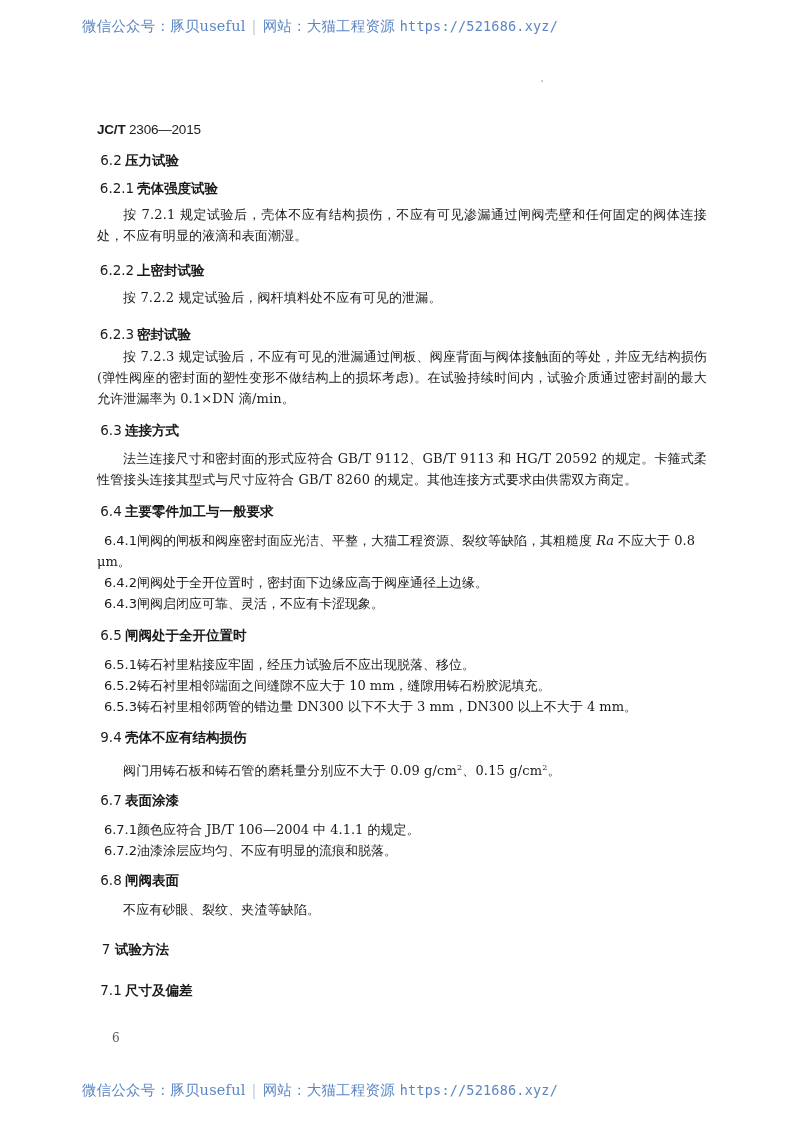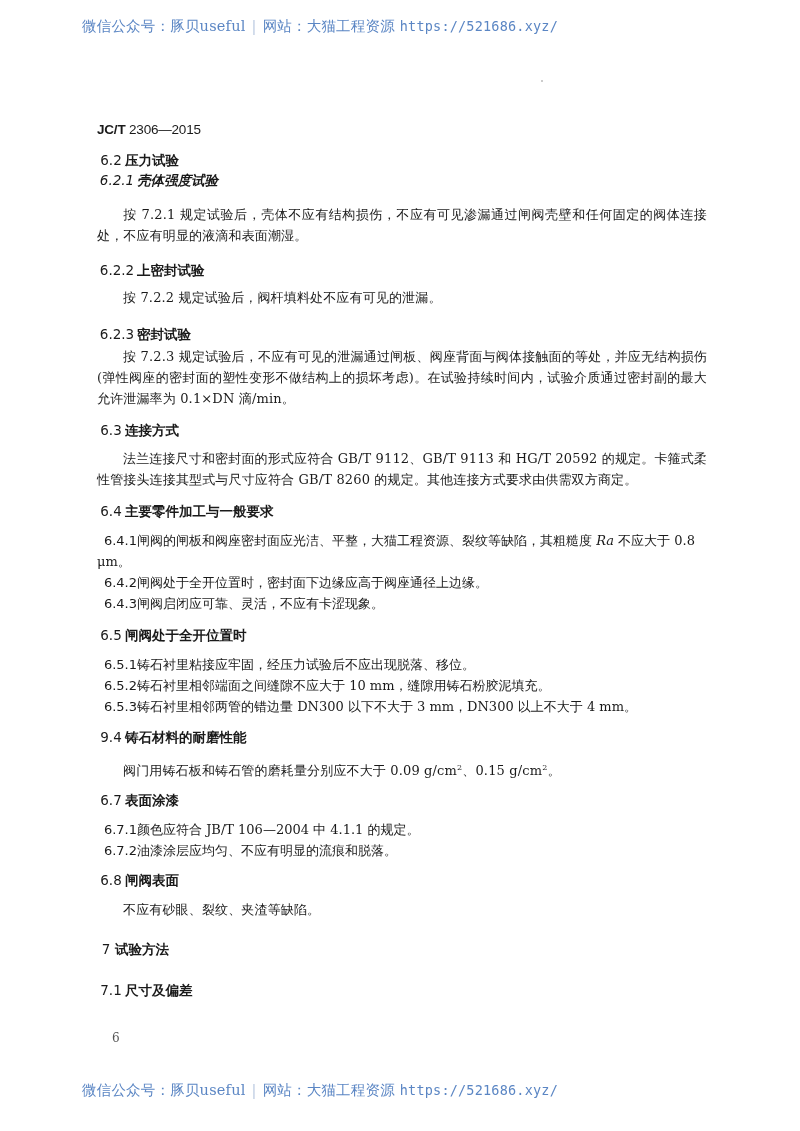--- a/index.html
+++ b/index.html
@@ -130,21 +130,21 @@
 
   <div class="std-code">
     <span>JC/T</span>
     <span class="num">2306—2015</span>
   </div>
 
   <div class="h h2" style="top:152px;">
     <span class="no">6.2</span><span>压力试验</span>
   </div>
 
-  <div class="h h3" style="top:172px;font-style:italic;">
+  <div class="h h3" style="top:180px;">
     <span class="no">6.2.1</span><span>壳体强度试验</span>
   </div>
   <div class="p" style="top:204px;">
     <span class="indent"></span><span>按 7.2.1 规定试验后，壳体不应有结构损伤，不应有可见渗漏通过闸阀壳壁和任何固定的阀体连接处，不应有明显的液滴和表面潮湿。</span>
   </div>
 
   <div class="h h3" style="top:262px;">
     <span class="no">6.2.2</span><span>上密封试验</span>
   </div>
   <div class="p" style="top:287px;">
@@ -185,21 +185,21 @@
     <span class="no">6.5.1</span><span>铸石衬里粘接应牢固，经压力试验后不应出现脱落、移位。</span>
   </div>
   <div class="item" style="top:675px;">
     <span class="no">6.5.2</span><span>铸石衬里相邻端面之间缝隙不应大于 10 mm，缝隙用铸石粉胶泥填充。</span>
   </div>
   <div class="item" style="top:696px;">
     <span class="no">6.5.3</span><span>铸石衬里相邻两管的错边量 DN300 以下不大于 3 mm，DN300 以上不大于 4 mm。</span>
   </div>
 
   <div class="h h2" style="top:729px;">
-    <span class="no">9.4</span><span>铸石材料的耐磨性能</span>
+    <span class="no">9.4</span><span>壳体不应有结构损伤</span>
   </div>
   <div class="p" style="top:757px;">
     <span class="indent"></span><span>阀门用铸石板和铸石管的磨耗量分别应不大于 0.09 g/cm</span><sup>2</sup><span>、0.15 g/cm</span><sup>2</sup><span>。</span>
   </div>
 
   <div class="h h2" style="top:792px;">
     <span class="no">6.7</span><span>表面涂漆</span>
   </div>
   <div class="item" style="top:819px;">
     <span class="no">6.7.1</span><span>颜色应符合 JB/T 106—2004 中 4.1.1 的规定。</span>

